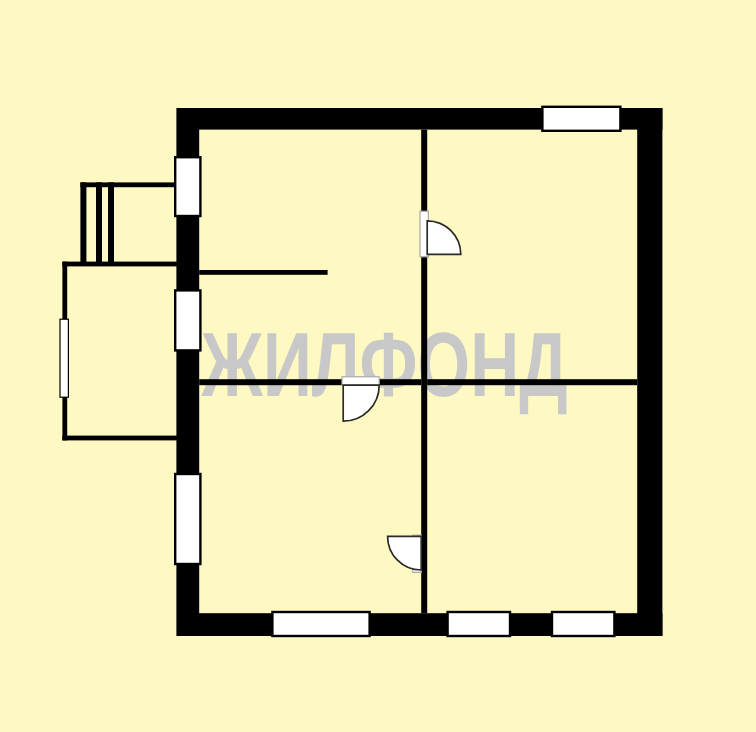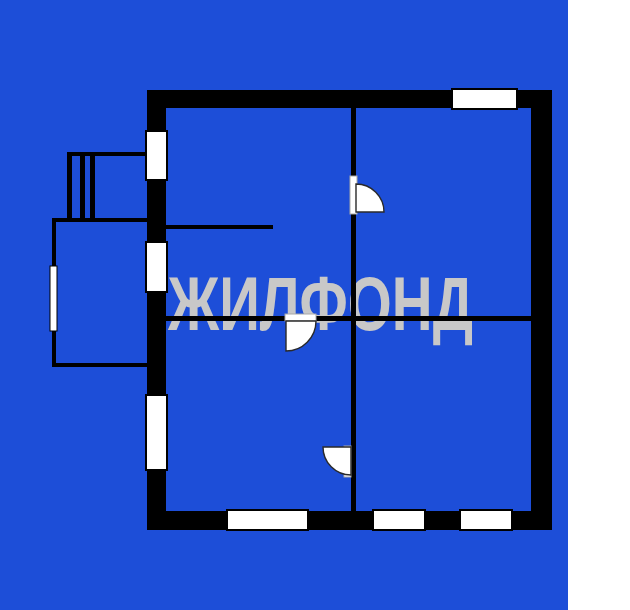--- a/index.html
+++ b/index.html
@@ -3,23 +3,23 @@
 <meta charset="utf-8">
 <style>
   html, body {
     margin: 0;
     padding: 0;
     background: #ffffff;
     font-family: "Liberation Sans", sans-serif;
   }
   .stage {
     position: relative;
-    width: 568px;
+    width: 630px;
     height: 610px;
-    background: #1d4ed8;
+    background: #fef9c3;
     overflow: hidden;
   }
   svg { display: block; }
   .watermark {
     font-family: "Liberation Sans", "DejaVu Sans", sans-serif;
     font-weight: bold;
     font-size: 76px;
     letter-spacing: 0px;
   }
 </style>

